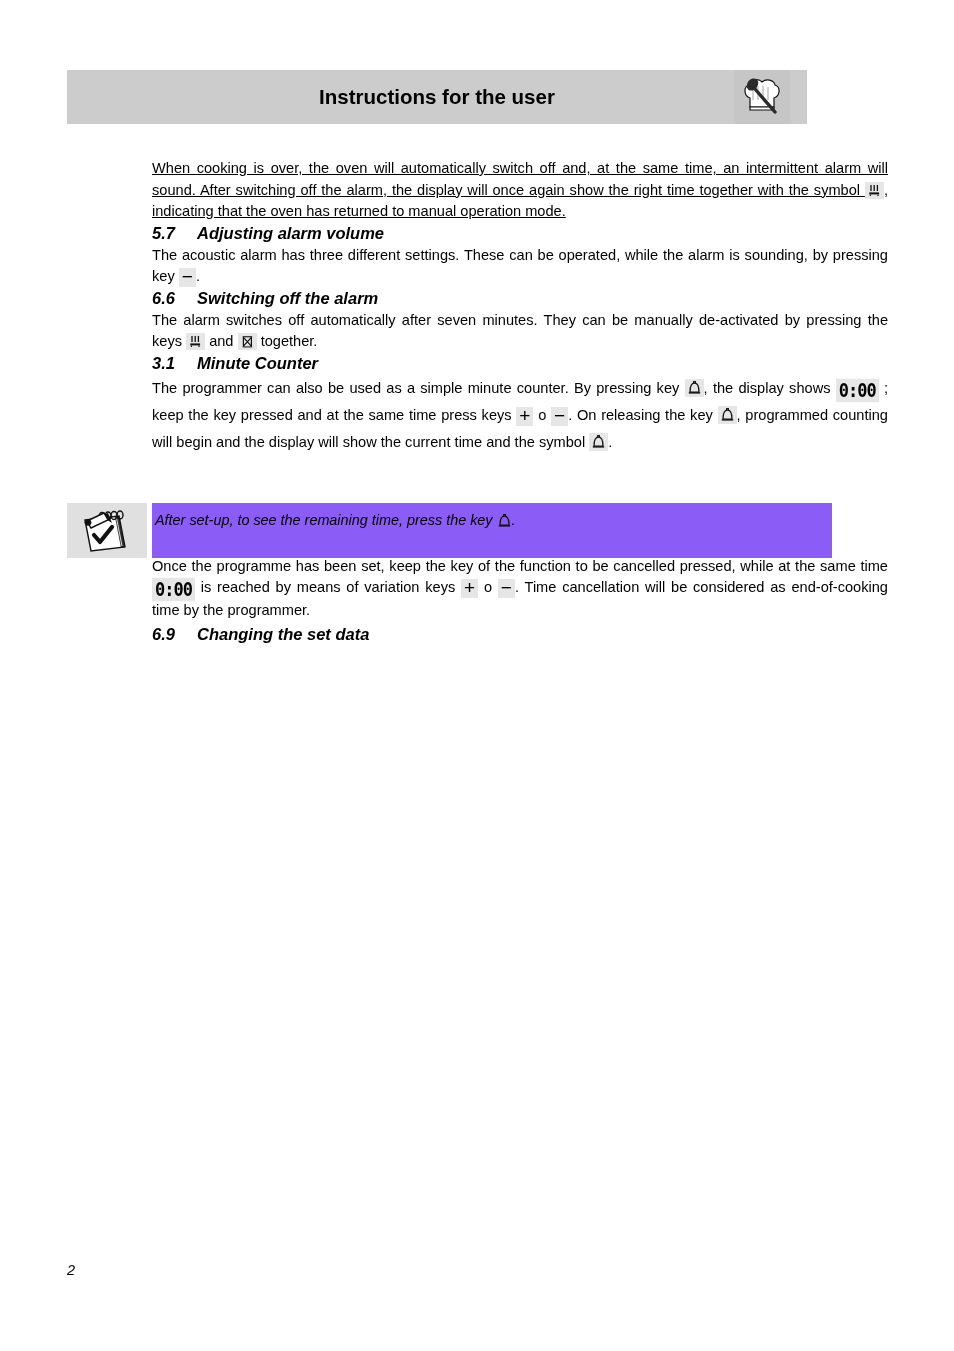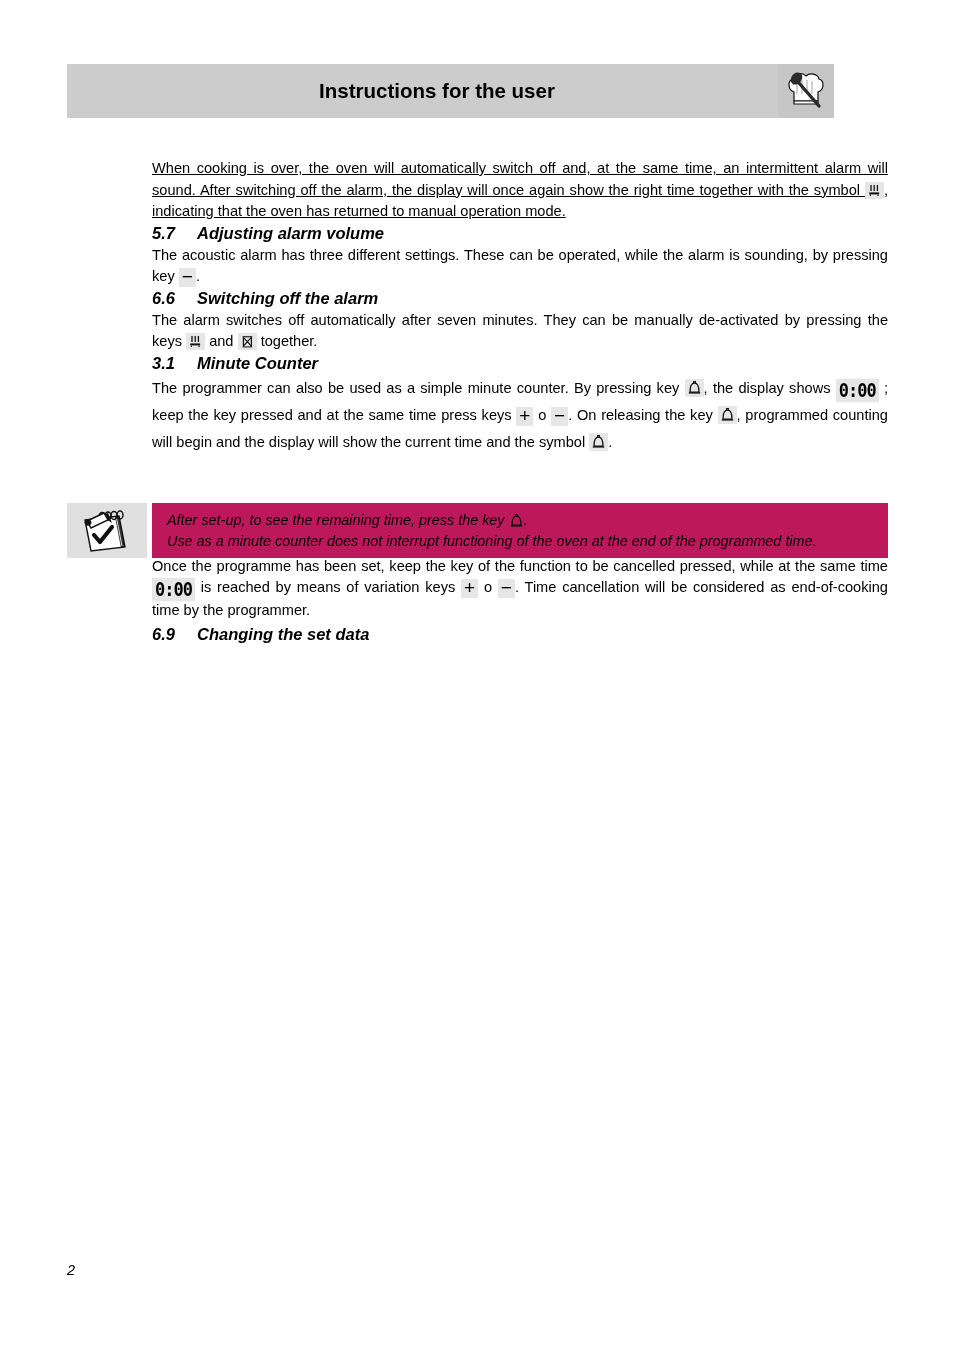--- a/index.html
+++ b/index.html
@@ -10,24 +10,23 @@
     font-family: "Liberation Sans", sans-serif;
     color: #000000;
     position: relative;
     overflow: hidden;
   }
 
   
   .header-row {
     position: absolute;
     left: 67px;
-    top: 64px;
+    top: 70px;
     width: 723px;
     height: 54px;
-    padding-left: 44px;
   }
   .header-bar {
     position: absolute;
     left: 0; top: 0;
     width: 740px;
     height: 54px;
     background: #cccccc;
     display: flex;
     align-items: center;
     justify-content: center;
@@ -126,25 +125,25 @@
     width: 80px;
     height: 55px;
     background: #e0e0e0;
     display: flex;
     align-items: center;
     justify-content: center;
   }
   .note-body {
     position: absolute;
     left: 85px; top: 0;
-    width: 736px;
+    width: 680px;
     height: 55px;
-    background: #be185d;
+    background: #8b5cf6;
     box-sizing: border-box;
-    padding: 7px 0 0 15px;
+    padding: 7px 0 0 3px;
   }
   .note-line {
     font-size: 14.4px;
     font-style: italic;
     line-height: 21px;
     white-space: nowrap;
   }
 
   
   .page-num {
@@ -266,17 +265,16 @@
       <path d="M27 5 L31 12 L34 14 L30 4 Z" fill="#111"></path>
     </svg>
   </div>
   <div class="note-body">
     <div class="note-line"><span>After set-up, to see the remaining time, press the key</span>
       <span style="display:inline-block;vertical-align:-4px;line-height:0"><svg width="15" height="16" viewBox="0 0 15 16">
         <path d="M3 12.2 C3 6.5 4.6 3.2 7.5 3.2 C10.4 3.2 12 6.5 12 12.2 Z" fill="none" stroke="#111" stroke-width="1.3"></path>
         <path d="M6.6 3.2 L6.6 1.6 L8.4 1.6 L8.4 3.2" fill="none" stroke="#111" stroke-width="1.1"></path>
         <path d="M1.8 12.2 L13.2 12.2 L13.2 13.6 L1.8 13.6 Z" fill="#111"></path>
       </svg></span><span>.</span></div>
-    <div class="note-line">Use as a minute counter does not interrupt functioning of the oven at the end of the programmed time.</div>
   </div>
 </div>
 
 <div class="page-num">2</div>
 
 </body></html>

